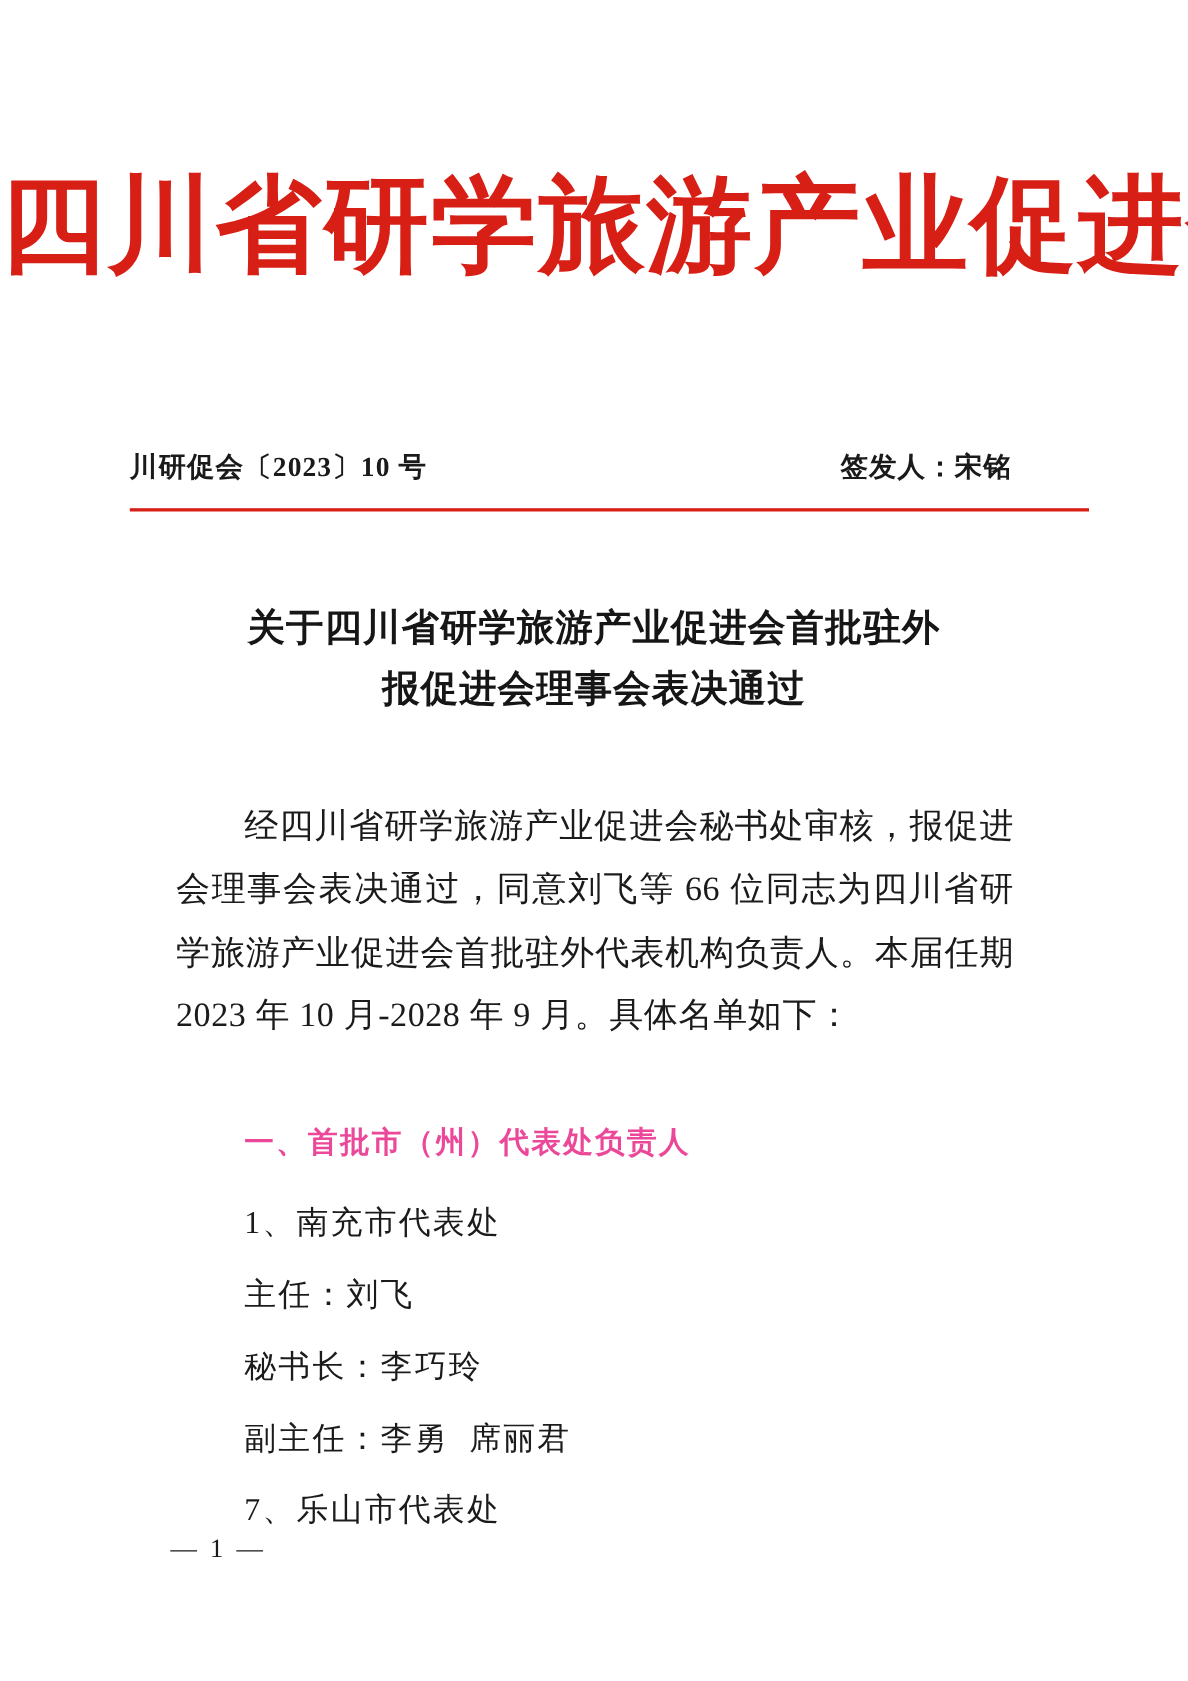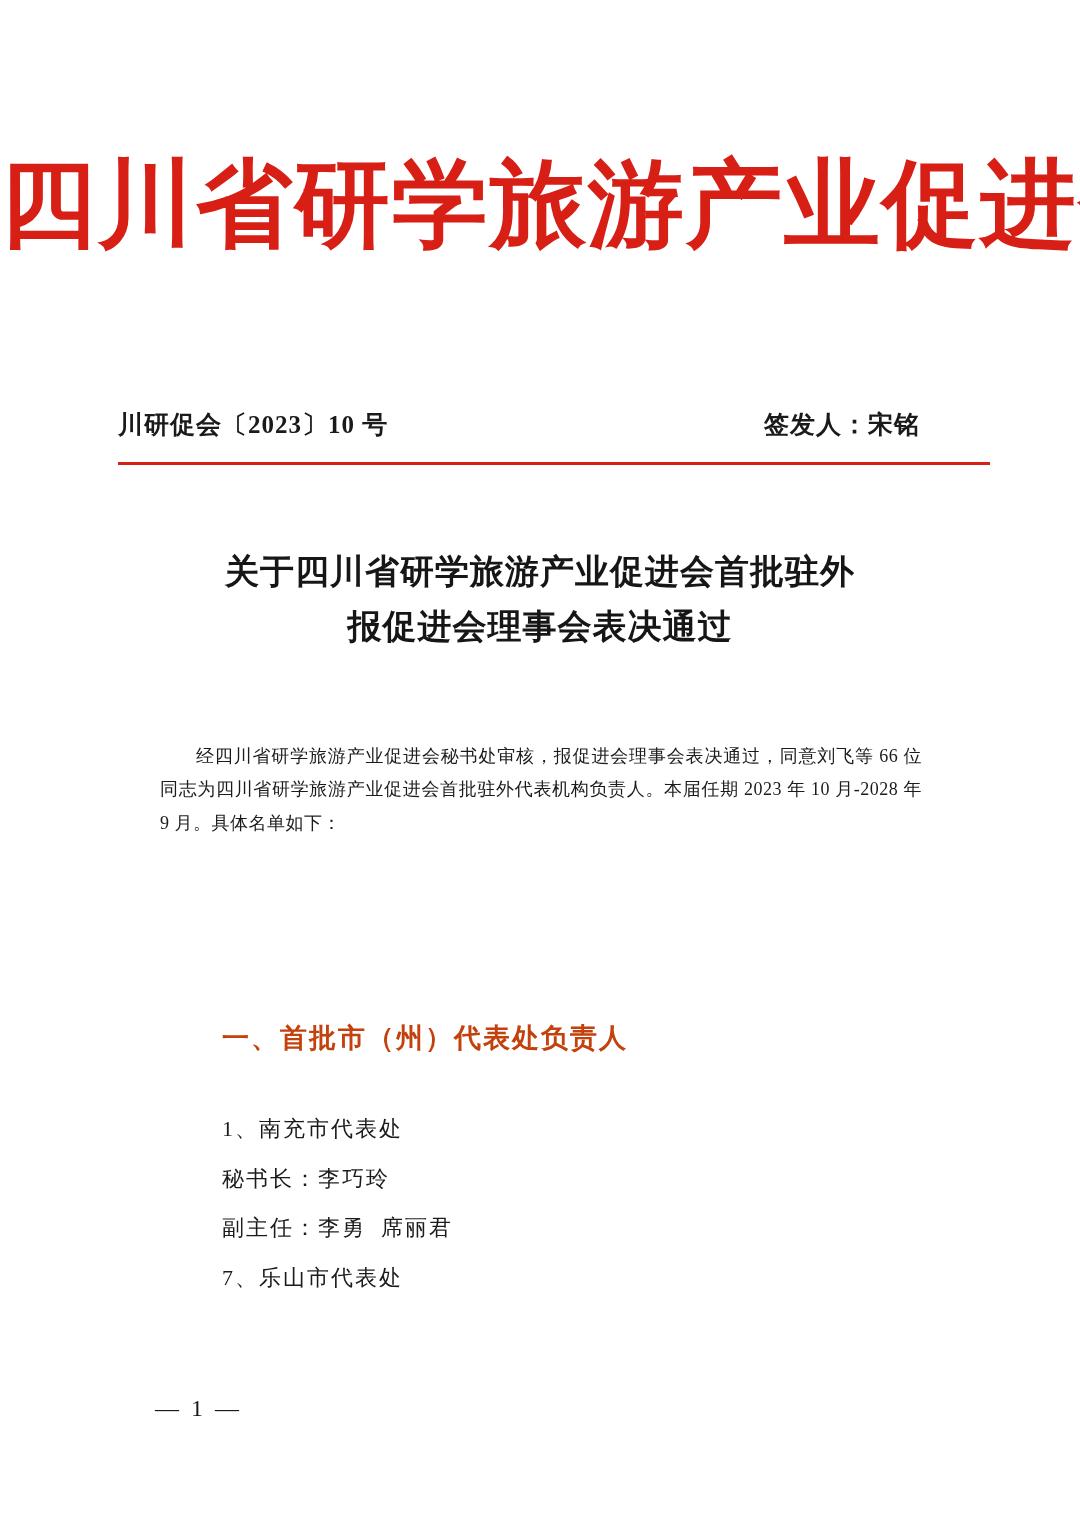--- a/index.html
+++ b/index.html
@@ -67,47 +67,47 @@
     font-size: 34px;
     font-weight: bold;
     line-height: 1.62;
     color: #161616;
     letter-spacing: 1px;
   }
 
   
   .body-text {
     position: absolute;
-    top: 740px;
+    top: 722px;
     left: 160px;
     width: 762px;
-    font-size: 18px;
+    font-size: 31px;
     line-height: 1.85;
     color: #1b1b1b;
     text-align: justify;
     letter-spacing: 0.5px;
   }
   .body-text p { margin: 0; text-indent: 2em; }
 
   .section-head {
     position: absolute;
     top: 1020px;
     left: 222px;
     font-size: 27px;
     font-weight: bold;
-    color: #c2410c;
+    color: #ec4899;
     letter-spacing: 2px;
   }
 
   .list-block {
     position: absolute;
-    top: 1104px;
+    top: 1080px;
     left: 222px;
     width: 700px;
-    font-size: 22px;
+    font-size: 29px;
     line-height: 2.25;
     color: #1b1b1b;
     letter-spacing: 2px;
     font-family: Liberation Serif, serif;
   }
   .list-block div { white-space: pre; }
 
   
   .page-number {
     position: absolute;
@@ -138,20 +138,21 @@
   </div>
 
   <div class="body-text">
     <p>经四川省研学旅游产业促进会秘书处审核，报促进会理事会表决通过，同意刘飞等 66 位同志为四川省研学旅游产业促进会首批驻外代表机构负责人。本届任期 2023 年 10 月-2028 年 9 月。具体名单如下：</p>
   </div>
 
   <div class="section-head">一、首批市（州）代表处负责人</div>
 
   <div class="list-block">
     <div>1、南充市代表处</div>
+    <div>主任：刘飞</div>
     <div>秘书长：李巧玲</div>
     <div>副主任：李勇  席丽君</div>
     <div>7、乐山市代表处</div>
   </div>
 
   <div class="page-number">— 1 —</div>
 
 </div>
 
 </body></html>

